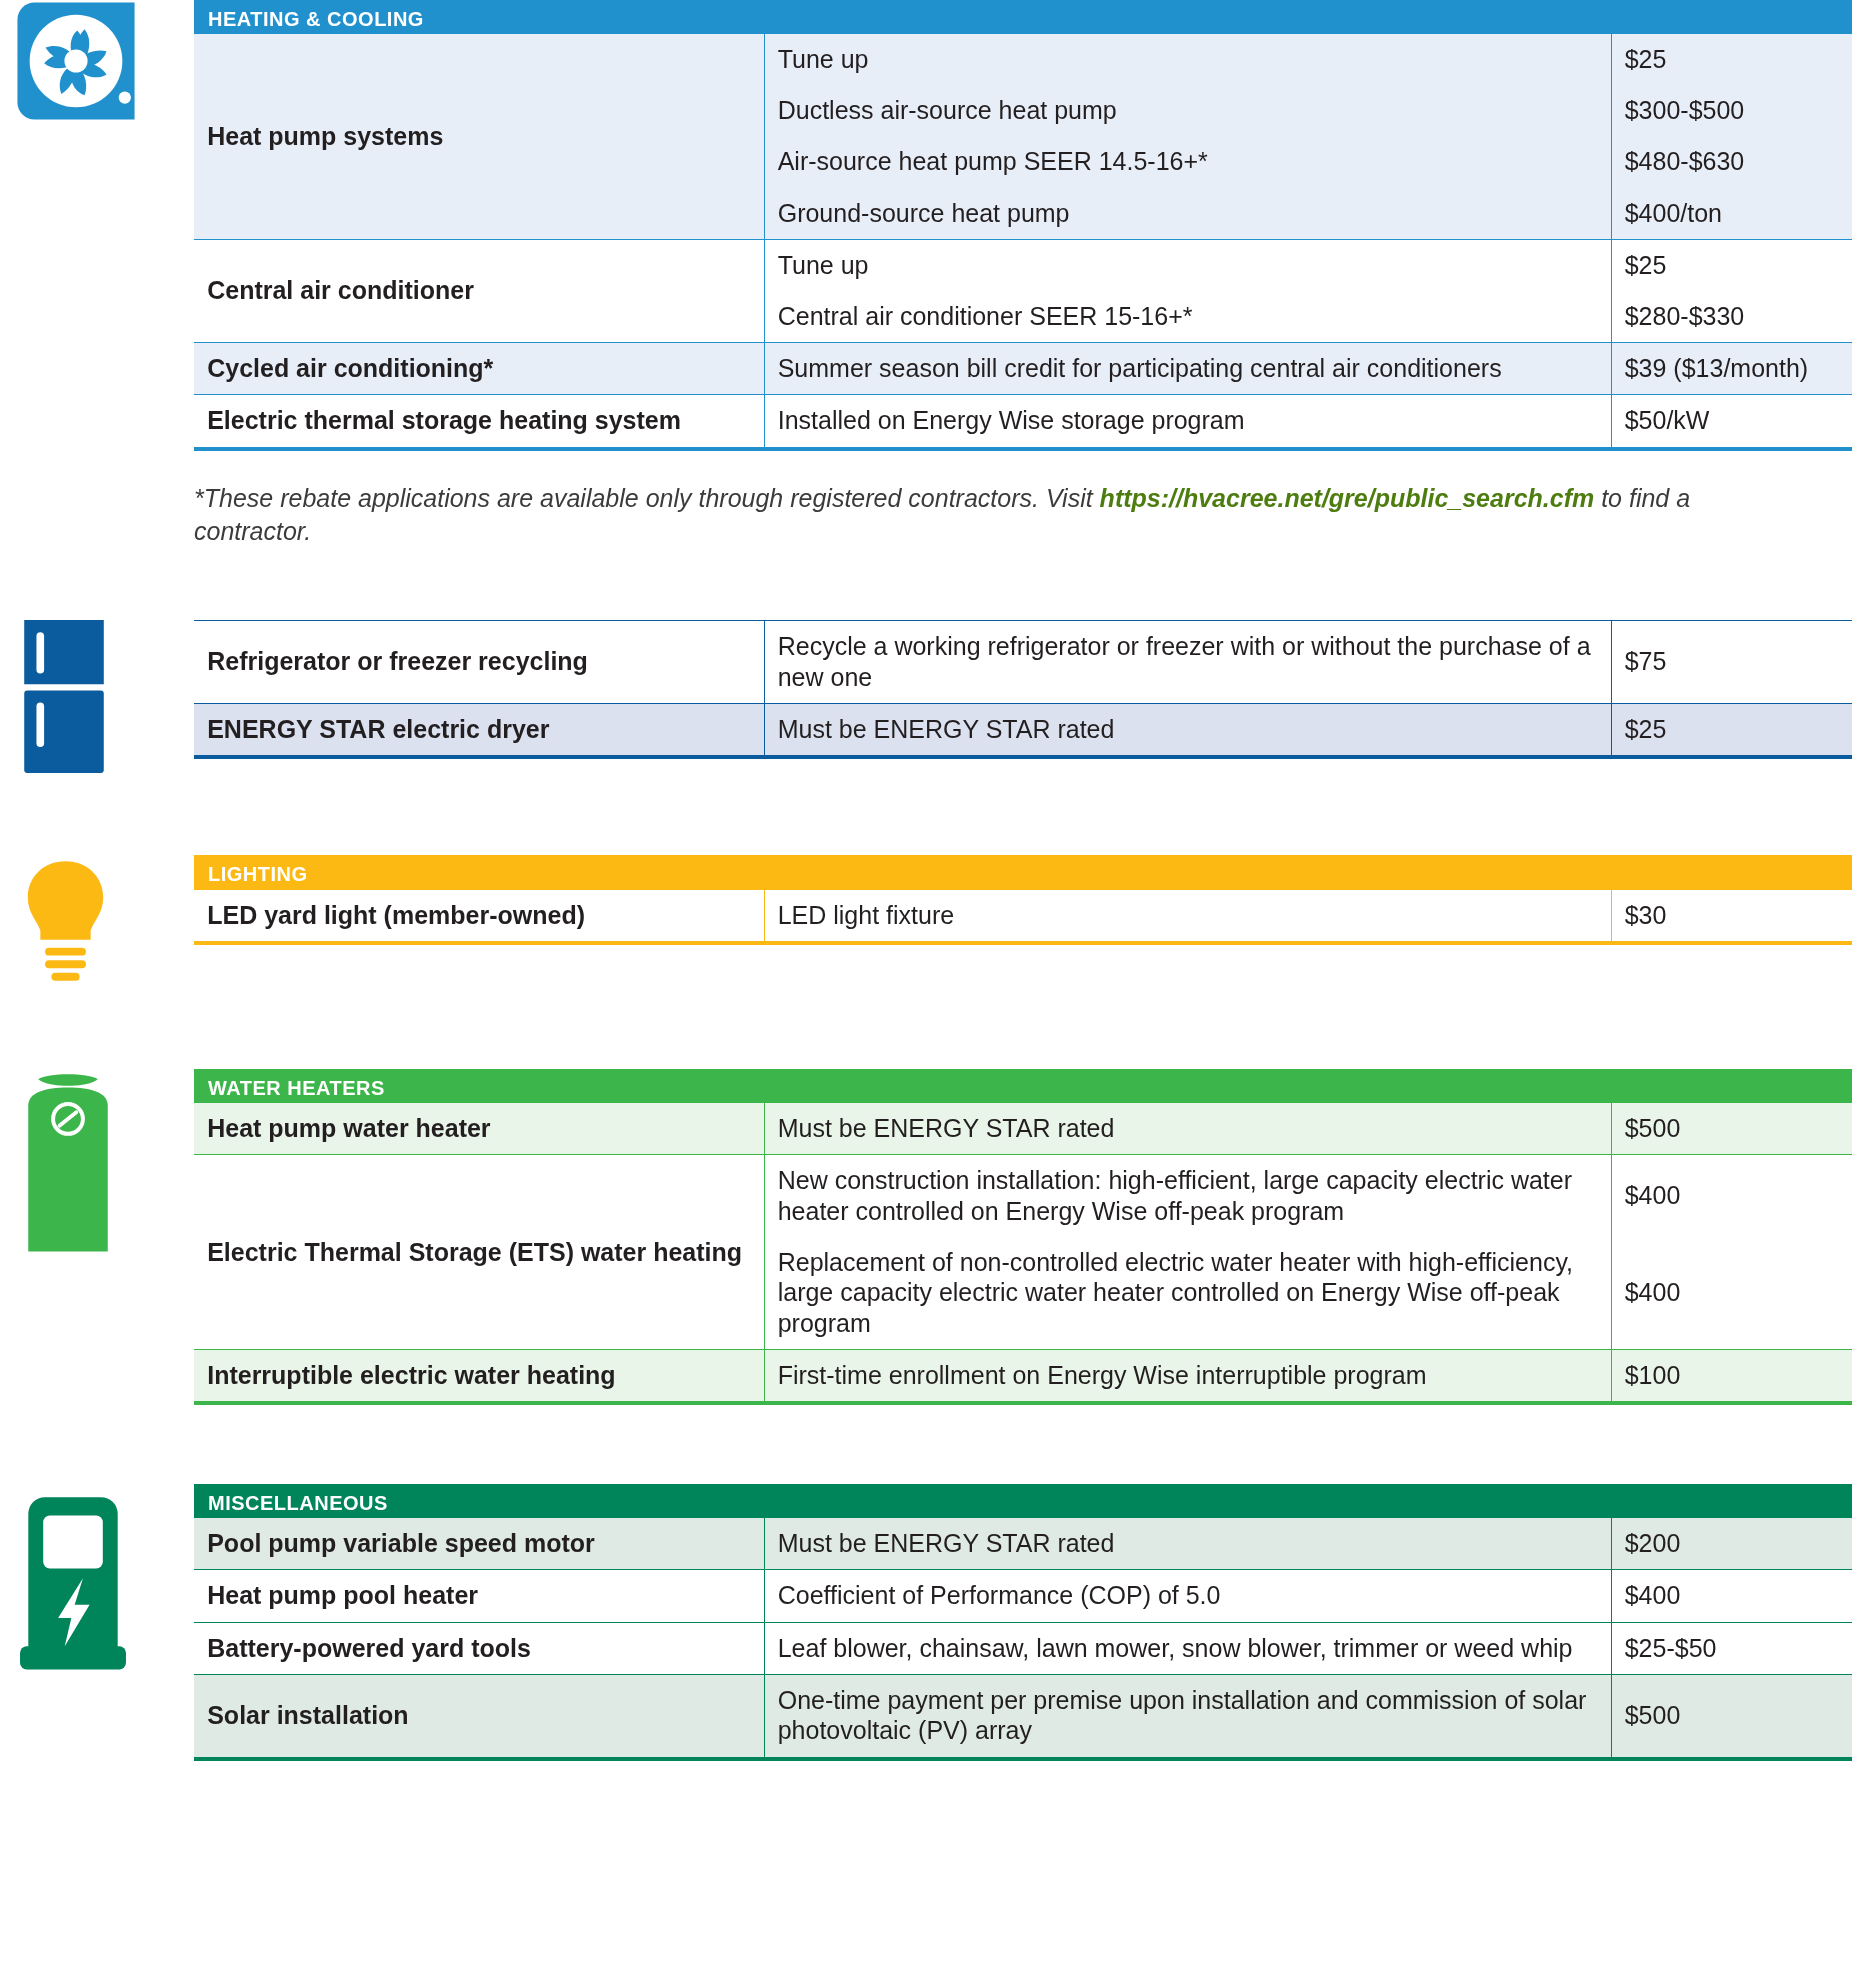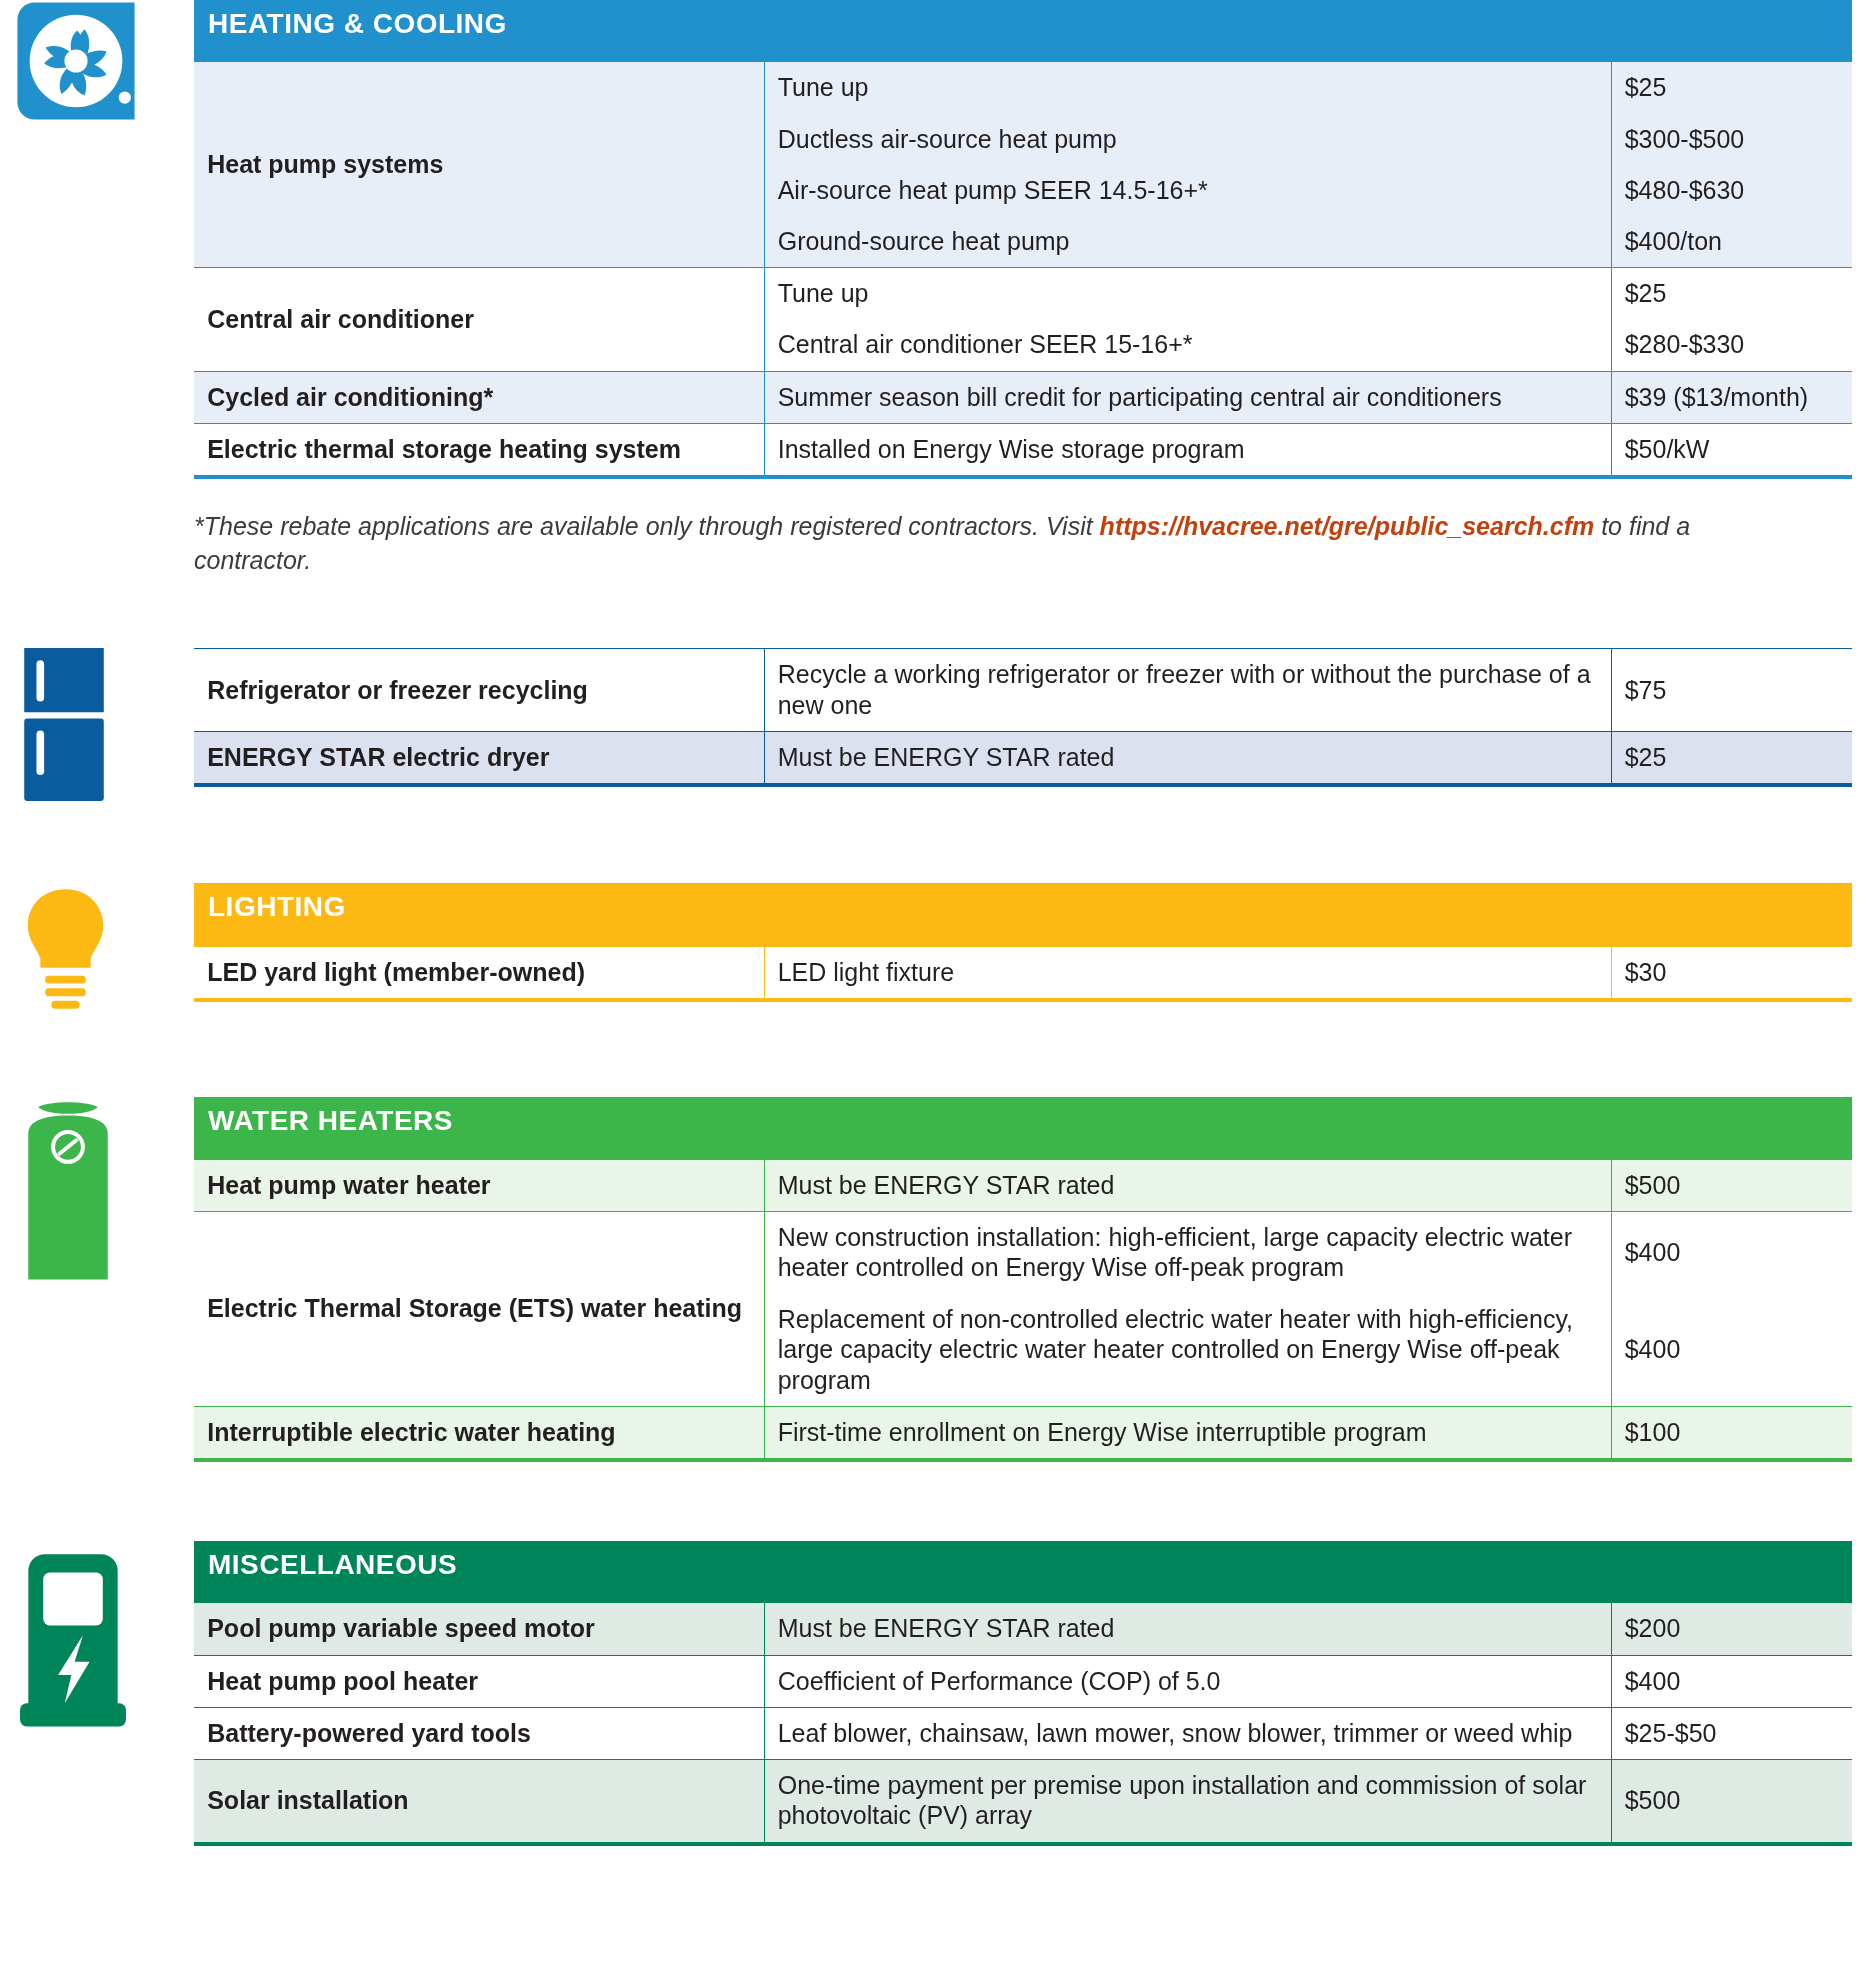--- a/index.html
+++ b/index.html
@@ -22,23 +22,23 @@
     width: 194px; flex: 0 0 194px;
     display: flex; justify-content: flex-start; align-items: flex-start;
     padding-left: 15px;
   }
   .table-col { flex: 1 1 auto; padding-right: 10px; }
 
   
   .sec-head {
     color: #ffffff;
     font-weight: bold;
-    font-size: 28px;
+    font-size: 20px;
     letter-spacing: 0.5px;
-    padding: 9px 0 24px 14px;
+    padding: 9px 0 4px 14px;
     line-height: 1.05;
   }
 
   
   table.rebate {
     width: 100%;
     border-collapse: collapse;
     table-layout: fixed;
     font-size: 25px;
   }
@@ -72,21 +72,21 @@
   .footnote {
     margin: 31px 0 0 194px;
     padding-right: 50px;
     font-style: italic;
     font-size: 25px;
     line-height: 1.35;
     color: #3b3b3b;
     max-width: 1645px;
   }
   .footnote a, .footnote .url {
-    color: #c2410c;
+    color: #4d7c0f;
     font-weight: bold;
     text-decoration: none;
     font-style: italic;
   }
   .gap-md { height: 71px; }
   .gap-lg { height: 79px; }
 
   
   .icon-wrap { display:block; }
 </style>

